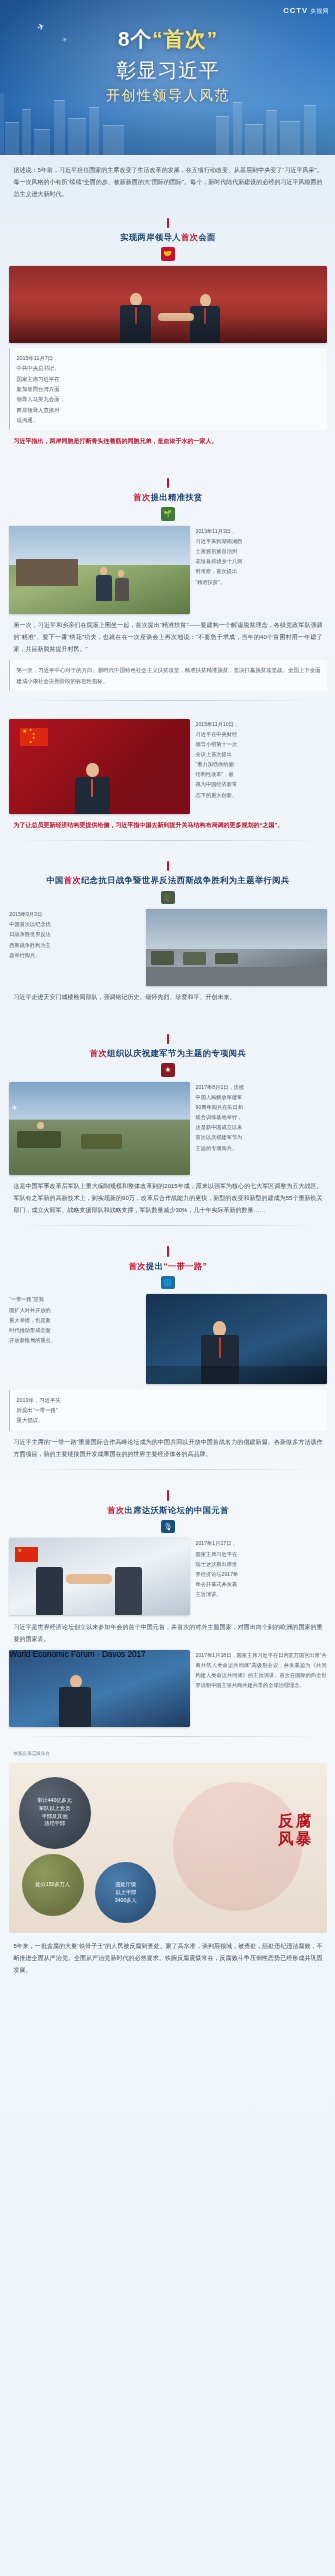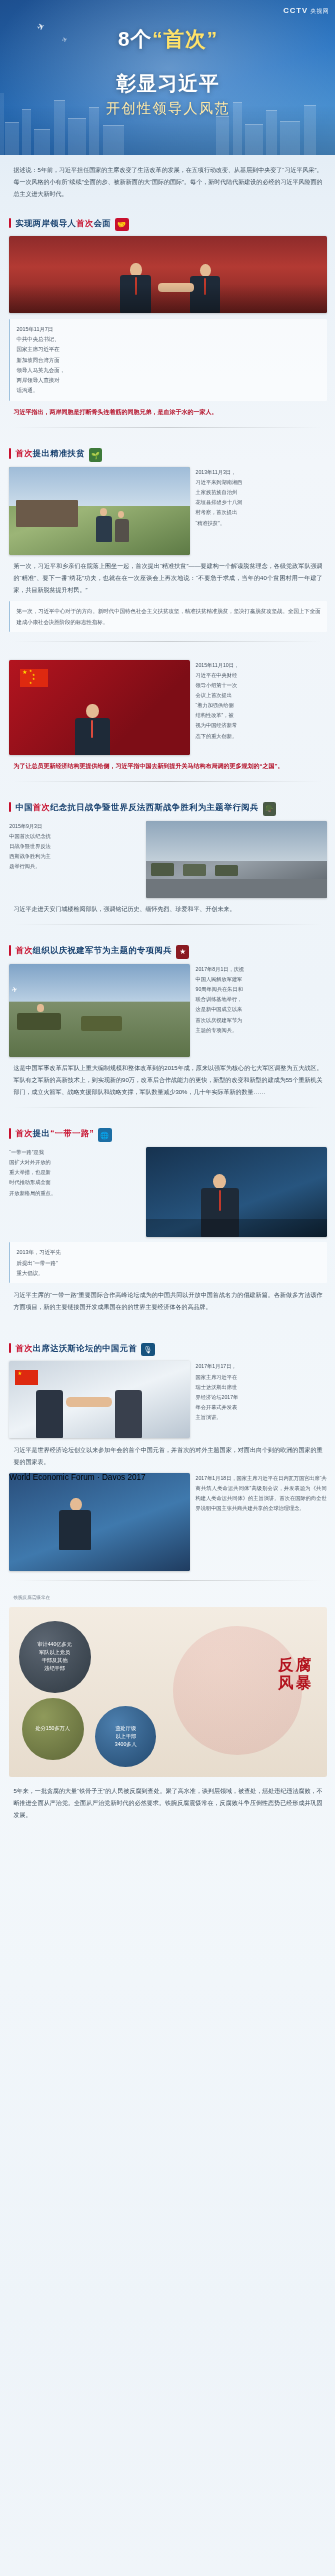--- a/index.html
+++ b/index.html
@@ -41,39 +41,40 @@
   .hero-title{
     position:absolute;left:0;right:0;top:27px;text-align:center;color:#fff;
     text-shadow:0 1px 5.2px rgba(0,0,0,.35);
   }
   .hero-title .l1{
     font-size:20.6px;font-weight:bold;letter-spacing:1px;line-height:1.15;
     color:#ffffff;
   }
   .hero-title .l1 .hl{color:#ffe26a;}
   .hero-title .l2{
-    font-size:19.6px;font-weight:bold;letter-spacing:1px;line-height:1.2;margin-top:21px;
+    font-size:19.6px;font-weight:normal;letter-spacing:1px;line-height:1.2;margin-top:8px;
   }
   .hero-title .l3{
     display:inline-block;margin-top:5.2px;font-size:14px;letter-spacing:1.5px;
     color:#ffe9a8;
   }
   .hero .plane{position:absolute;color:#fff;opacity:.85;}
 
   
   .intro{
     padding:9.3px 13.4px 6.2px 13.4px;
     font-size:6px;line-height:2.0;color:#3a4a58;text-align:justify;
   }
 
   
   .section{padding:3.1px 0 0 0;}
   .sec-head{
-    display:flex;align-items:flex-start;gap:4.1px;
+    display:flex;align-items:center;gap:4.1px;
     margin:8.2px 9.3px 5.2px 9.3px;
+    flex-direction:column;
   }
   .sec-head .bar{width:2.1px;height:10.3px;background:#c8102e;border-radius:1px;}
   .sec-head .txt{font-size:8.2px;font-weight:bold;color:#17406e;letter-spacing:0.5px;}
   .sec-head .txt .red{color:#c8102e;}
   .sec-head .ico{
     width:13.4px;height:13.4px;border-radius:2.1px;background:#c8102e;color:#fff;
     display:flex;align-items:center;justify-content:center;font-size:7.2px;
   }
 
   .photo{
@@ -404,21 +405,21 @@
 国家主席习近平在
 瑞士达沃斯出席世
 界经济论坛2017年
 年会开幕式并发表
 主旨演讲。</div>
     </div>
 
     <div class="para">习近平是世界经济论坛创立以来参加年会的首个中国元首，并首次的对外主题国家，对面出向个到的欧洲的国家的重要的国家表。</div>
 
     <div class="rowsplit">
-      <div class="col-img" style="height:98px;">
+      <div class="col-img" style="height:77px;">
         <div class="scene sc-blue">
           <div class="head" style="left:61px;top:25px;width:11.3px;height:13.4px;"></div>
           <div class="suit" style="left:50px;top:37px;width:32px;height:40px;"></div>
           <div class="cap">World Economic Forum · Davos 2017</div>
         </div>
       </div>
       <div class="col-txt" style="white-space: pre-line;">2017年1月18日，国家主席习近平在日内瓦万国宫出席“共商共筑人类命运共同体”高级别会议，并发表题为《共同构建人类命运共同体》的主旨演讲。首次在国际的向全世界说明中国主张共商共建共享的全球治理理念。</div>
     </div>
   </div>
 

